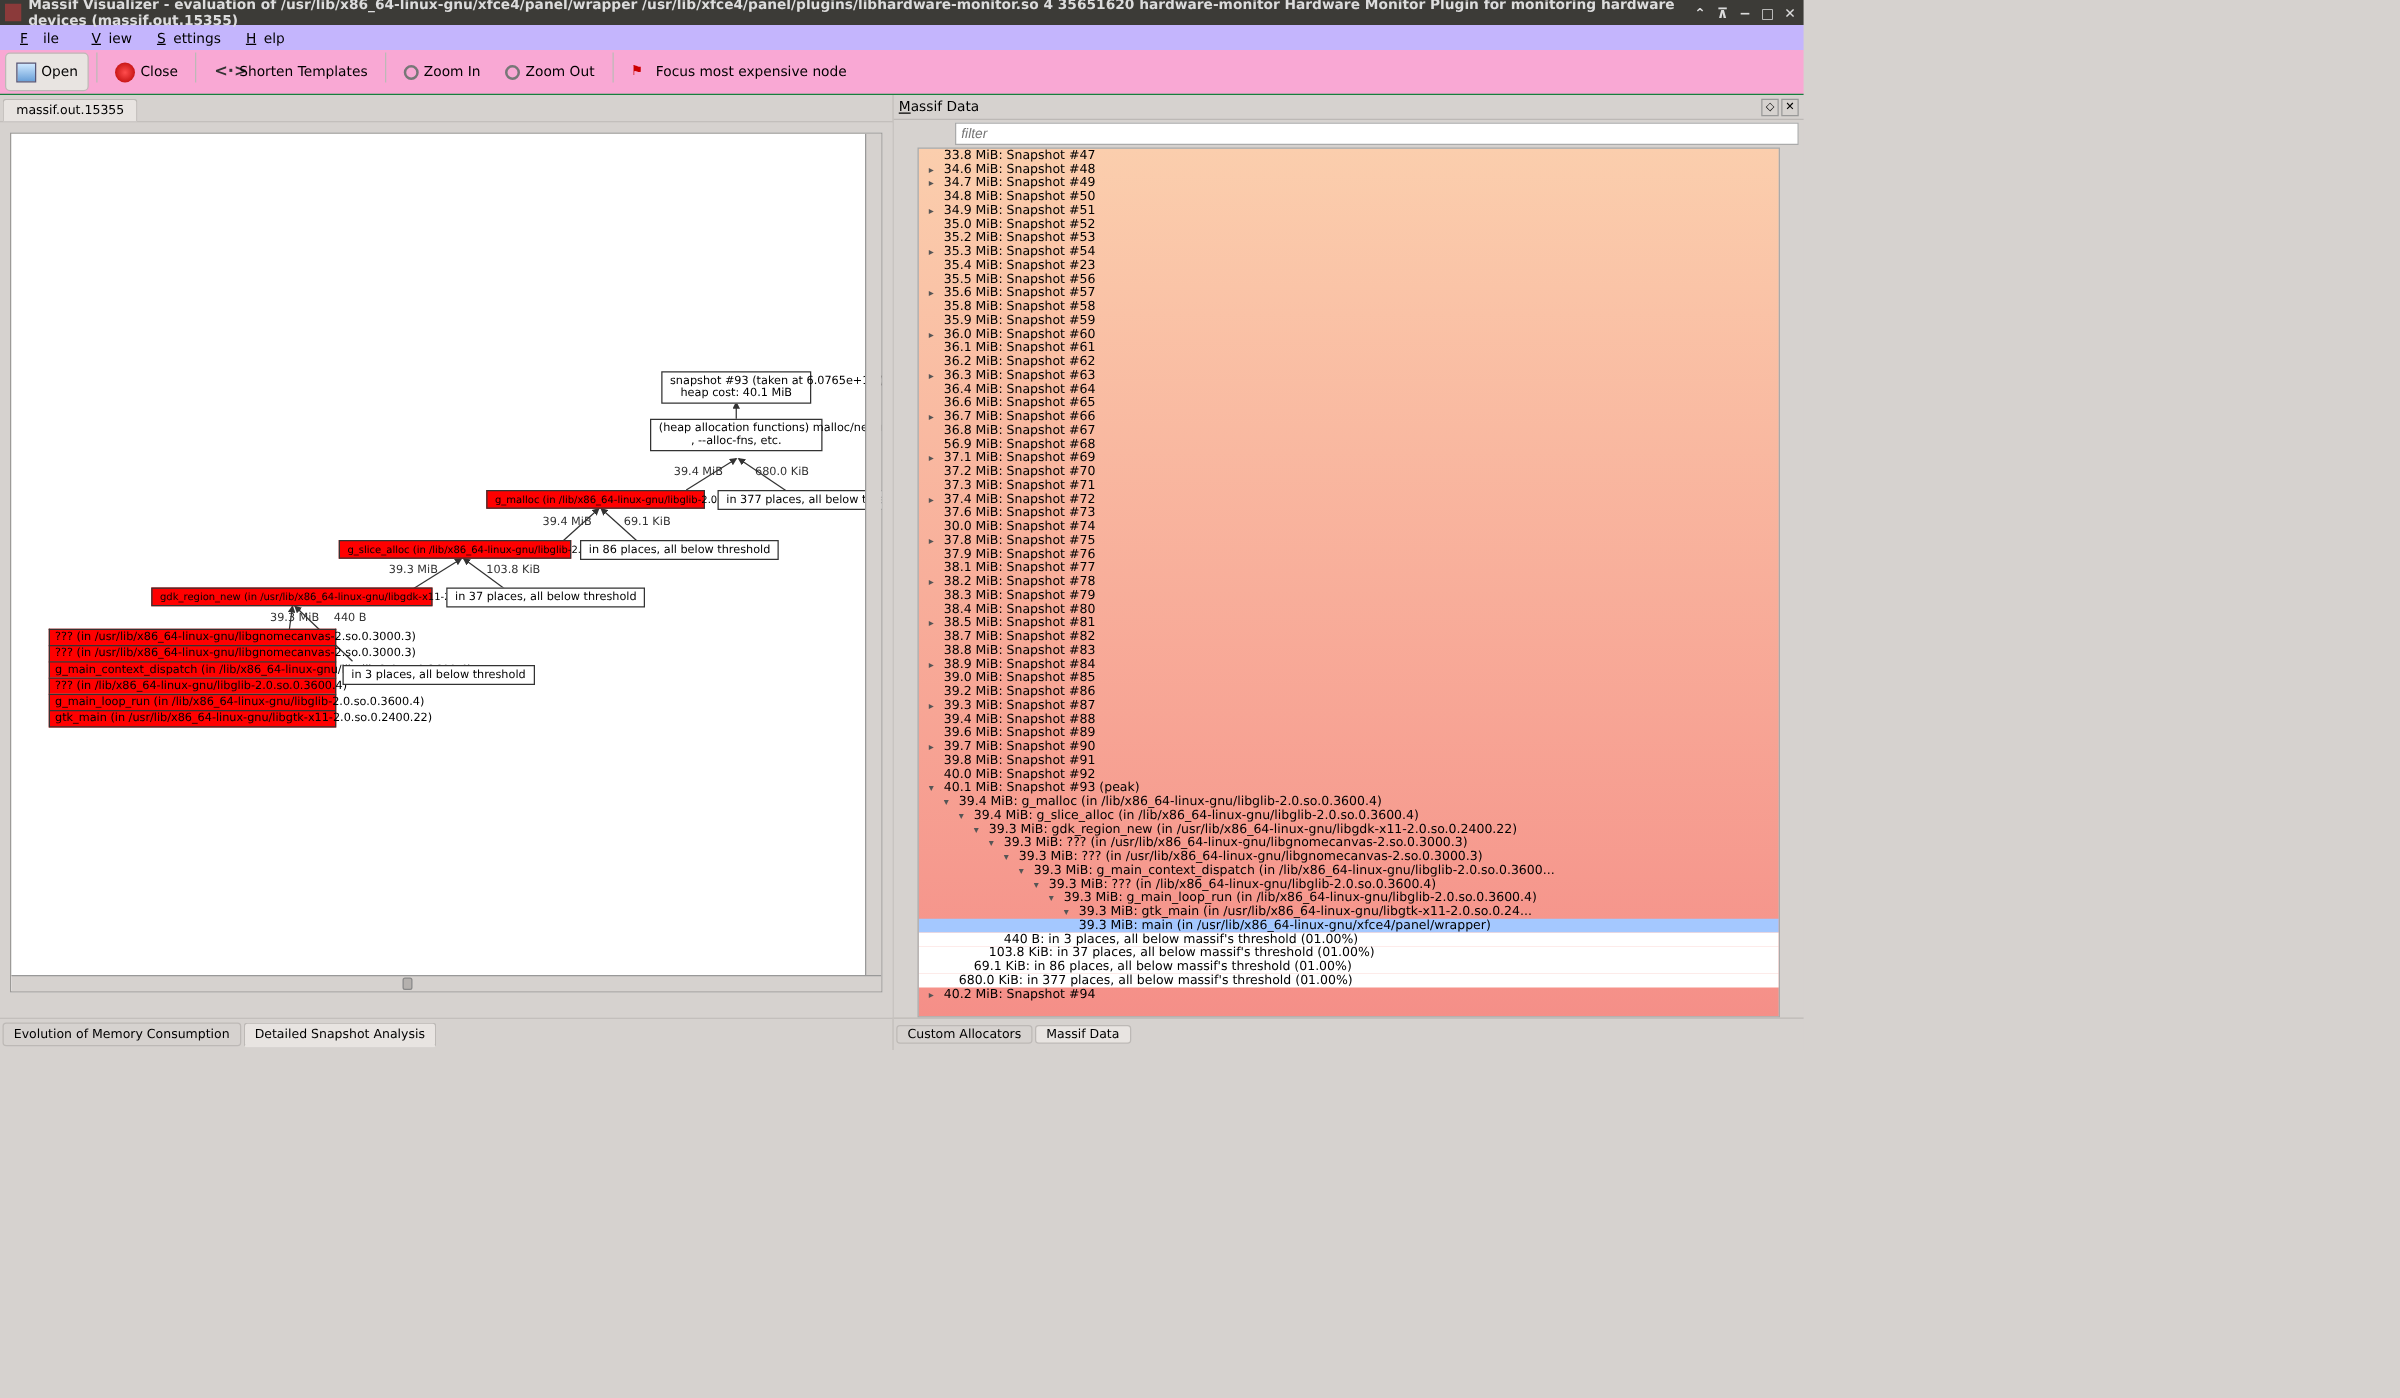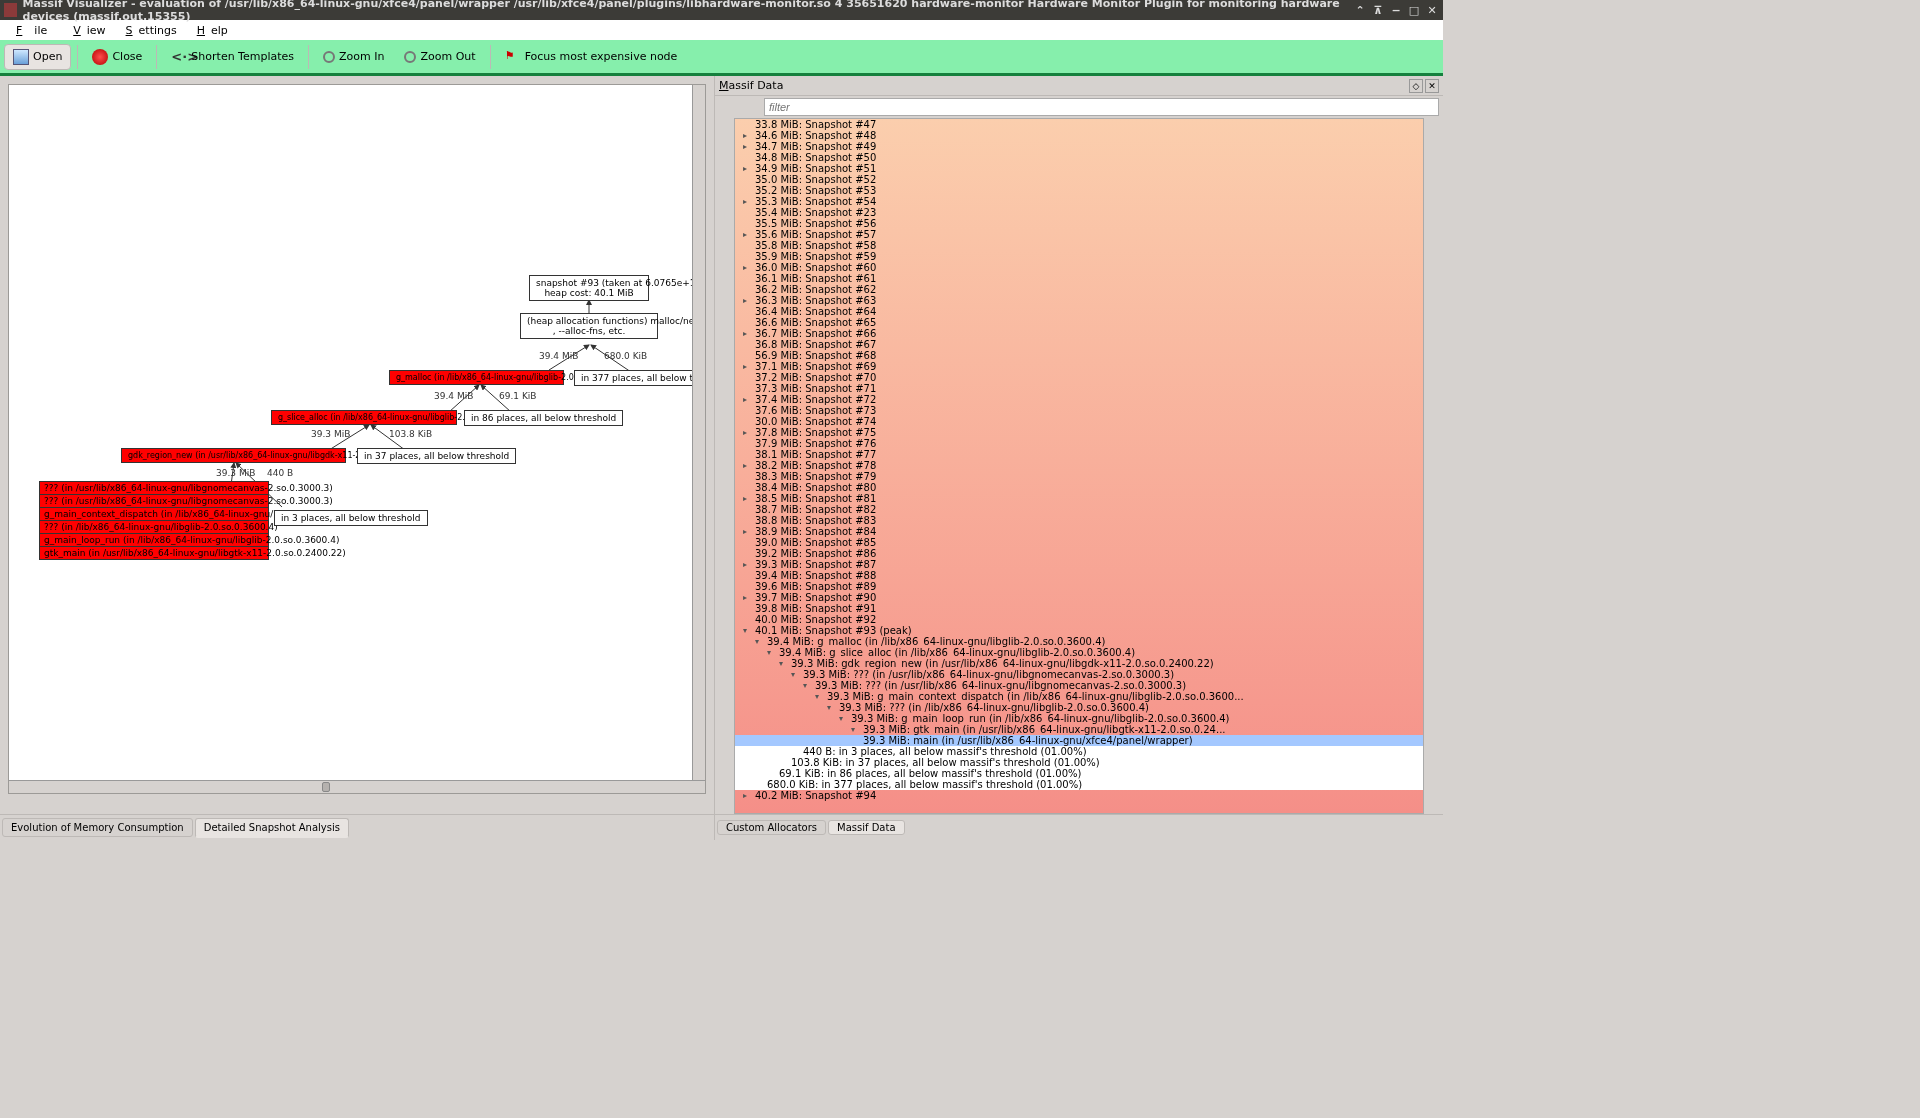--- a/index.html
+++ b/index.html
@@ -1,24 +1,24 @@
 <!DOCTYPE html>
 <html><head>
 <meta charset="utf-8">
 <style>
 * { box-sizing: border-box; margin: 0; padding: 0; }
 body { font-family: "DejaVu Sans", Arial, sans-serif; font-size: 11px; background: #d6d2cf; width: 1443px; height: 840px; overflow: hidden; }
 .titlebar { background: #3c3b37; color: #dcdcdc; height: 20px; display: flex; align-items: center; padding: 0 4px; font-weight: bold; font-size: 11px; }
 .titlebar .spacer { flex: 1; }
 .titlebar .wincontrols { display: flex; gap: 4px; }
 .titlebar .wincontrols span { width: 14px; text-align: center; cursor: pointer; }
-.menubar { background: #ffffff; height: 20px; display: flex; align-items: center; padding: 0 4px; gap: 2px;}
+.menubar { background: #c4b5fd; height: 20px; display: flex; align-items: center; padding: 0 4px; gap: 2px;}
 .menubar span { padding: 2px 6px; cursor: pointer; }
 .menubar .uline { text-decoration: underline; }
-.toolbar { background: #86efac; height: 36px; display: flex; align-items: center; padding: 2px 4px; gap: 4px; border-bottom: 3px solid #15803d;}
+.toolbar { background: #f9a8d4; height: 36px; display: flex; padding: 2px 4px; gap: 4px; border-bottom: 1px solid #15803d;}
 .toolbtn { display: flex; align-items: center; gap: 4px; padding: 4px 8px; border: 1px solid #bdb9b6; border-radius: 4px; background: #e8e4e1; cursor: pointer; }
 .toolbtn.flat { border: none; background: transparent;}
 .toolsep { width: 1px; height: 24px; background: #bdb9b6; margin: 0 2px;}
 .icon { display: inline-block; width: 16px; height: 16px; }
 .main { display: flex; height: calc(100% - 20px - 20px - 36px); }
 .leftpane { width: 715px; display: flex; flex-direction: column; border-right: 1px solid #bdb9b6; }
 .tabstrip { height: 22px; display: flex; align-items: flex-end; border-bottom: 1px solid #bdb9b6; padding-left: 2px;}
 .tab { border: 1px solid #bdb9b6; border-bottom: none; padding: 3px 10px; background: #e8e4e1; border-radius: 3px 3px 0 0; font-size: 10px;}
 .graphwrap { flex: 1; background: #d6d2cf; padding: 8px; position: relative;}
 .graphview { background: #fff; border: 1px solid #9c9a97; width: 100%; height: calc(100% - 12px); position: relative; overflow: hidden;}
@@ -111,20 +111,23 @@
   </div>
   <div class="toolsep"></div>
   <div class="toolbtn flat">
     <span class="icon" style="color:#c00;">⚑</span>
     <span>Focus most expensive node</span>
   </div>
 </div>
 
 <div class="main">
   <div class="leftpane">
+    <div class="tabstrip">
+      <div class="tab">massif.out.15355</div>
+    </div>
     <div class="graphwrap">
       <div class="graphview">
         <svg class="edges">
           <defs>
               <marker id="arrow" markerWidth="6" markerHeight="6" refX="5" refY="3" orient="auto">
                 <path d="M0,0 L6,3 L0,6 Z" fill="#333"></path>
               </marker>
             </defs>
           <line x1="580" y1="242" x2="580" y2="215"></line>
           <line x1="540" y1="285" x2="580" y2="260"></line>

